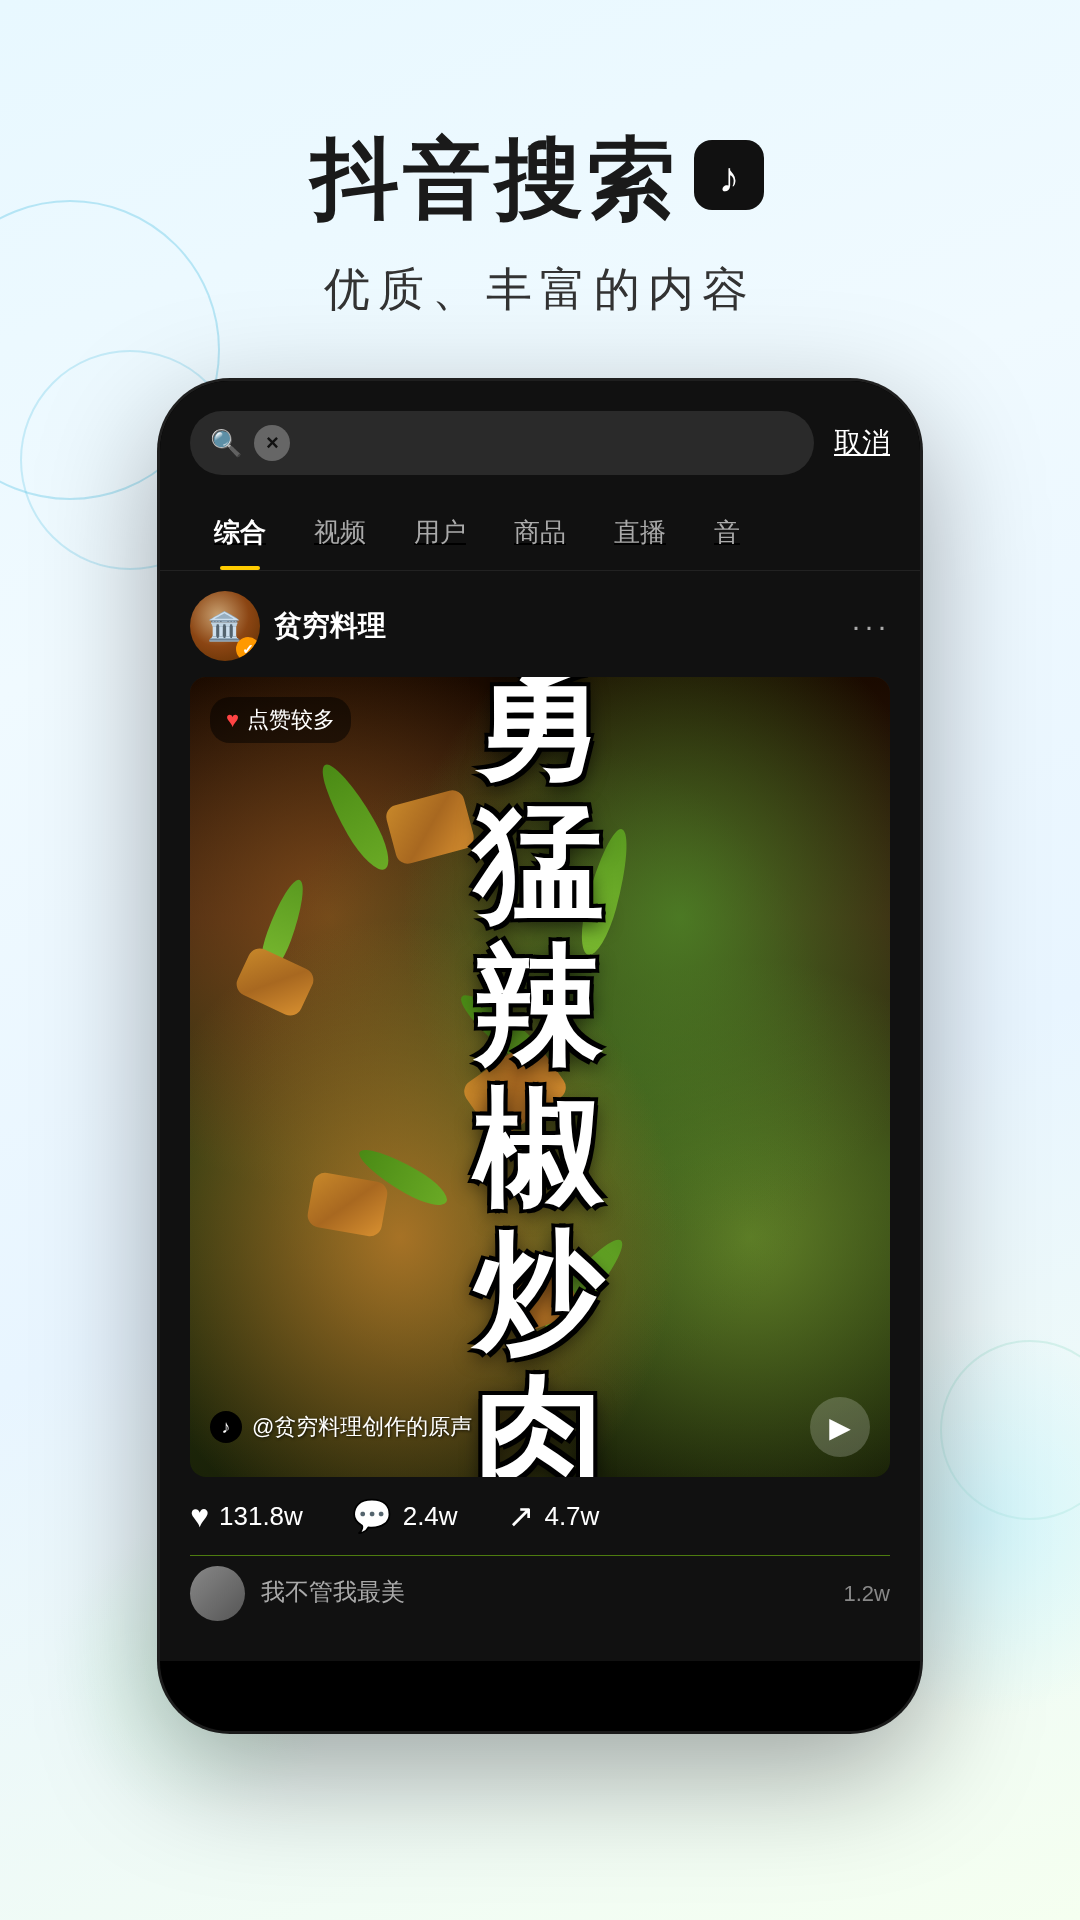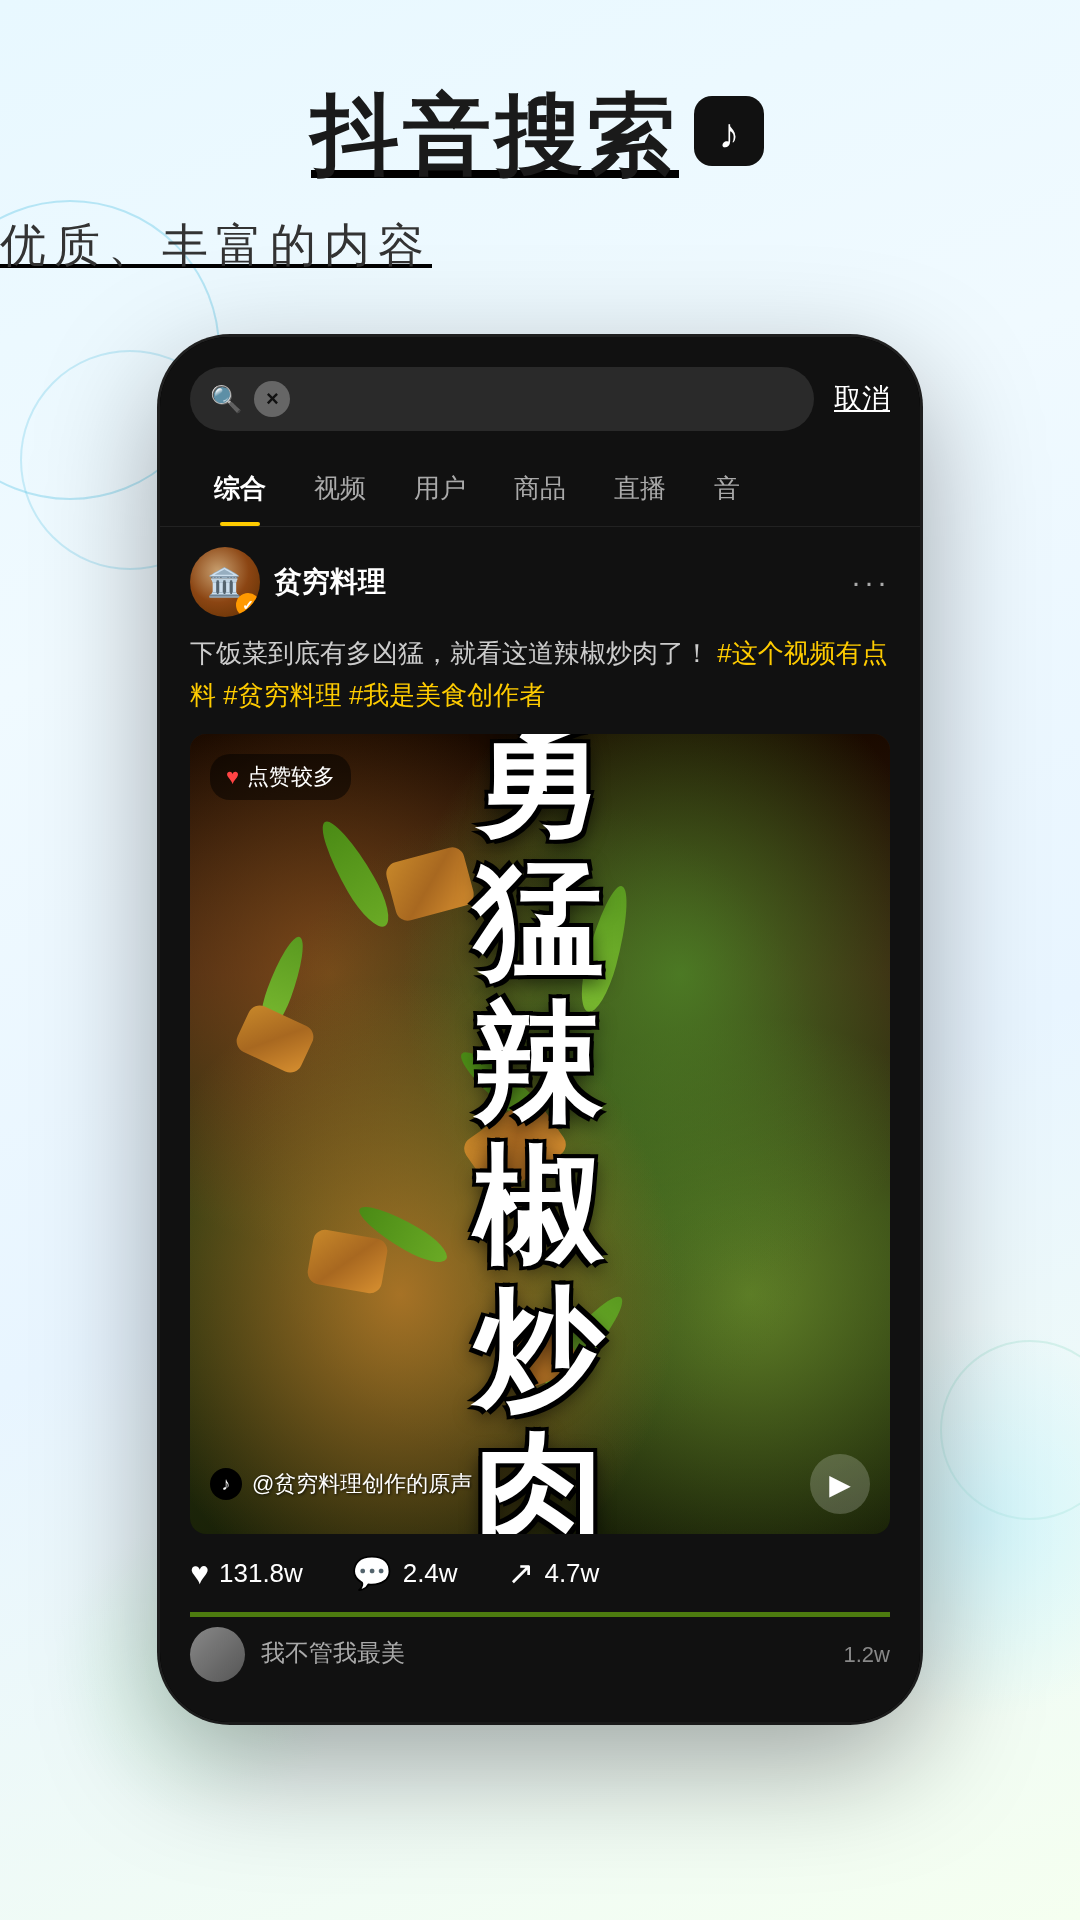--- a/index.html
+++ b/index.html
@@ -55,23 +55,23 @@
       height: 300px;
       background: radial-gradient(circle, rgba(200, 255, 220, 0.4) 0%, transparent 70%);
       bottom: 100px;
       left: 50px;
     }
 
     
     .header-section {
       position: relative;
       z-index: 10;
-      padding-top: 76px;
+      text-align: center;
+      padding-top: 120px;
       padding-bottom: 60px;
-      text-decoration: underline;
     }
 
     .main-title {
       display: flex;
       align-items: center;
       justify-content: center;
       gap: 10px;
       margin-bottom: 20px;
     }
 
@@ -169,20 +169,21 @@
       text-decoration: underline;
     }
 
     
     .tabs-row {
       display: flex;
       align-items: center;
       padding: 0 30px;
       border-bottom: 1px solid #222;
       background: #111;
+      text-decoration: underline;
     }
 
     .tab-item {
       padding: 20px 24px;
       font-size: 26px;
       color: #aaa;
       position: relative;
       white-space: nowrap;
     }
 
@@ -449,21 +450,21 @@
       font-size: 26px;
       color: #fff;
     }
 
     
     .comment-preview {
       display: flex;
       align-items: center;
       gap: 16px;
       padding: 10px 0 20px 0;
-      border-top: 5px solid #4d7c0f;
+      border-top: 1px solid #4d7c0f;
     }
 
     .comment-avatar {
       width: 55px;
       height: 55px;
       border-radius: 50%;
       background: linear-gradient(135deg, #888, #555);
       flex-shrink: 0;
     }
 
@@ -550,24 +551,20 @@
           <div class="post-user">
             <div class="avatar">
               <div class="avatar-inner">🏛️</div>
               <div class="verified-badge">✓</div>
             </div>
             <span class="username">贫穷料理</span>
           </div>
           <div class="more-dots">···</div>
         </div>
 
-        <div class="post-desc">
-          <span>下饭菜到底有多凶猛，就看这道辣椒炒肉了！</span>
-          <span class="highlight"> #这个视频有点料 #贫穷料理 #我是美食创作者</span>
-        </div>
 
         <div class="video-thumb">
           <div class="video-inner">
             <div class="food-bg"></div>
 
             <div class="pepper pepper-1"></div>
             <div class="pepper pepper-2"></div>
             <div class="pepper pepper-3"></div>
             <div class="pepper pepper-4"></div>
             <div class="pepper pepper-5"></div>

